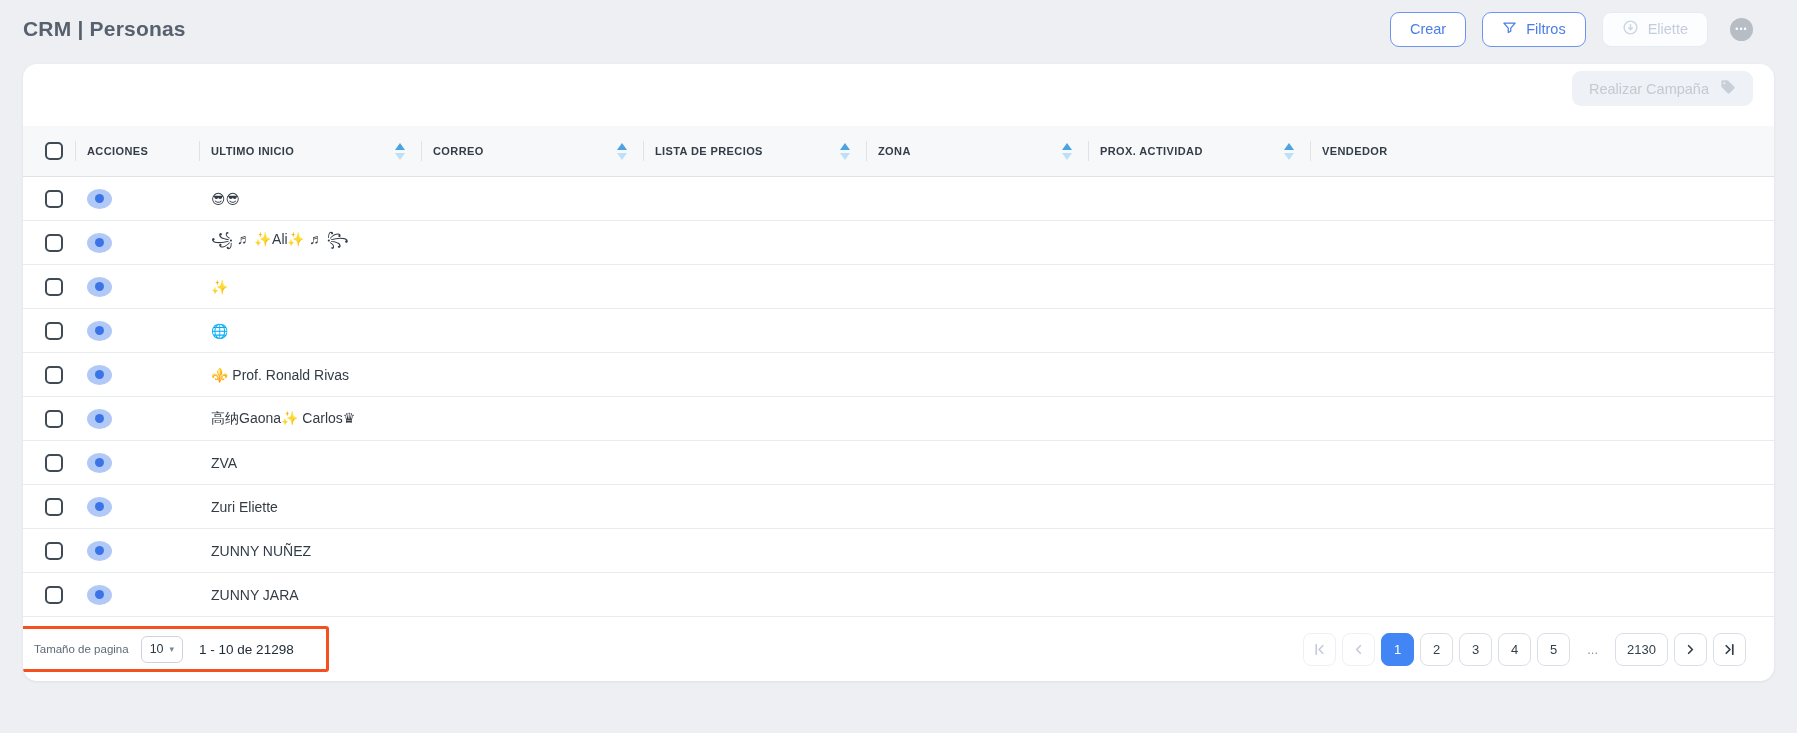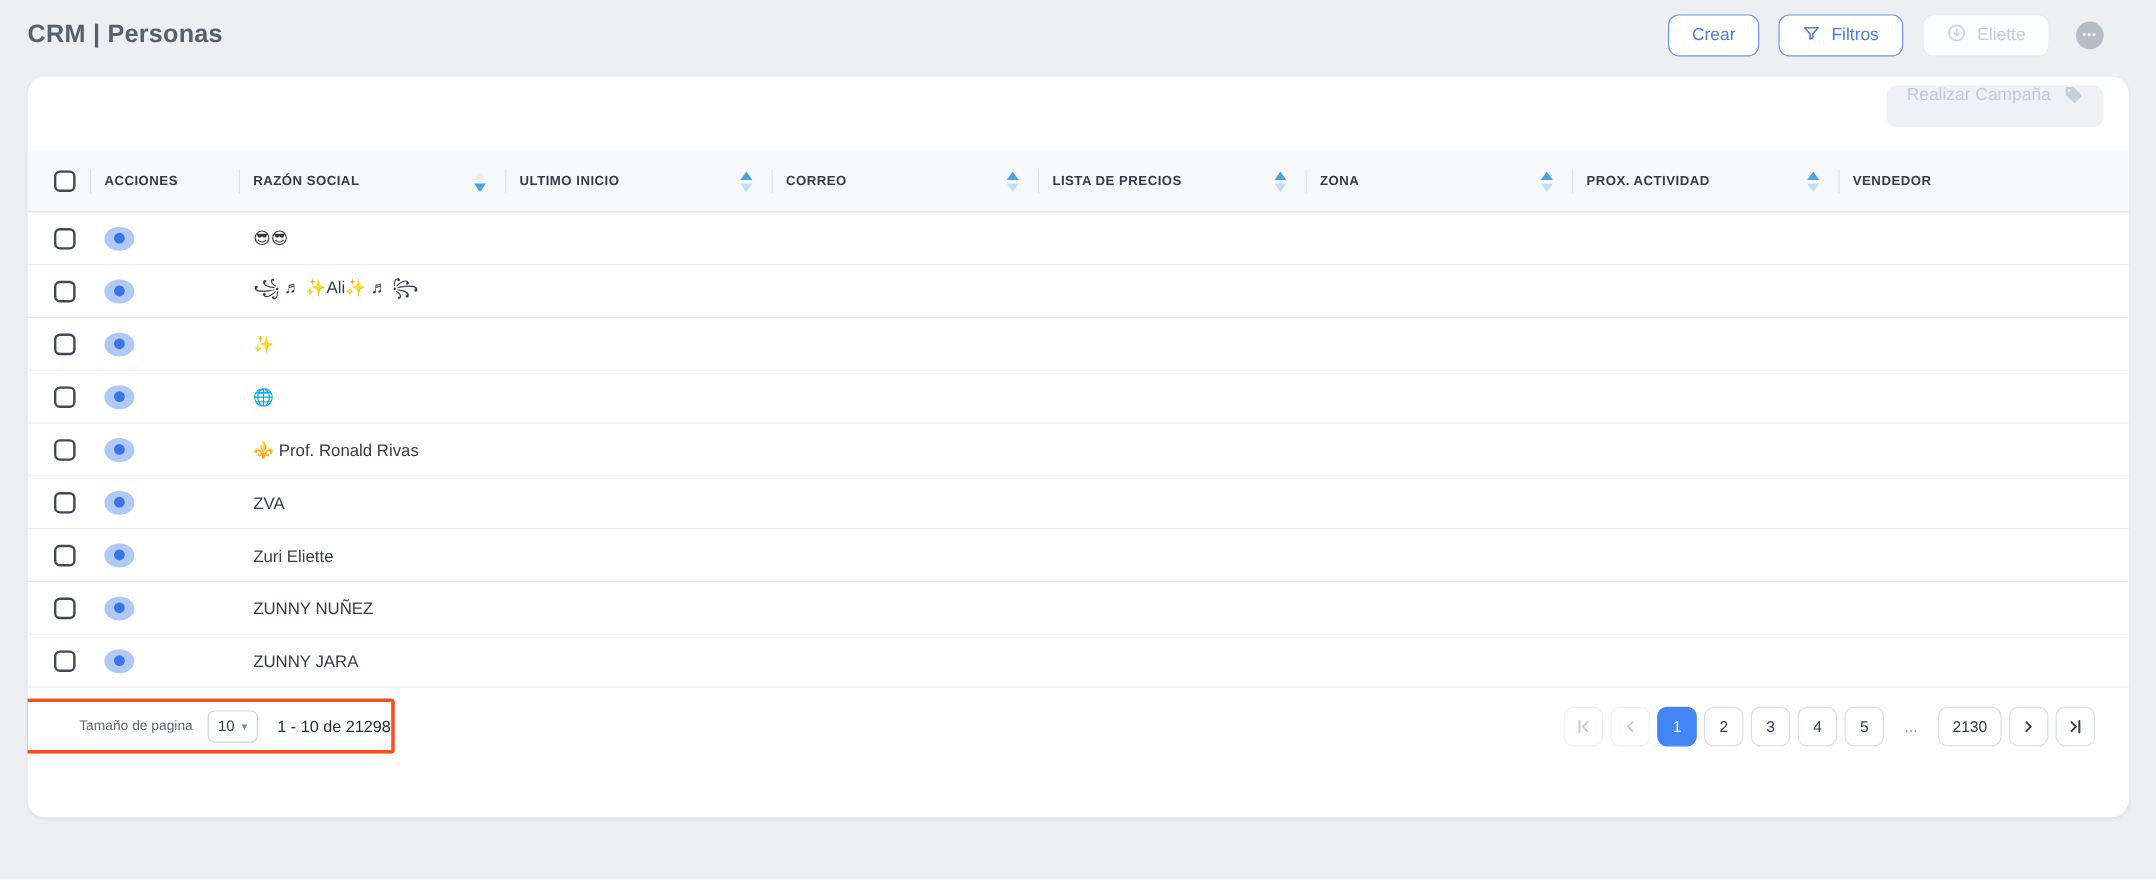--- a/index.html
+++ b/index.html
@@ -37,21 +37,21 @@
   .card {
     width: 1751px; height: 617px; margin: 0 23px; background: #fff;
     border-radius: 14px; box-shadow: 0 1px 3px rgba(25,39,60,0.07);
     position: relative; overflow: hidden;
   }
   .card-top { height: 62px; position: relative; }
   .btn-campaign {
     position: absolute; top: 7px; right: 21px; height: 35px;
     background: #eef1f5; border: none; border-radius: 9px;
     color: #c3cad3; font-size: 14.5px; font-family: inherit;
-    display: inline-flex; align-items: flex-start; gap: 11px; padding: 0 17px;
+    display: inline-flex; align-items: center; gap: 11px; padding: 0 17px;
   }
 
   
   .thead {
     height: 51px; background: #f7f8fa; display: flex; align-items: stretch;
     border-bottom: 1px solid #dfe2e7;
   }
   .th {
     display: flex; align-items: center; position: relative;
     padding: 0 16px 0 12px;
@@ -97,21 +97,21 @@
     display: flex; align-items: center; justify-content: center; cursor: pointer;
   }
   .pupil { width: 9px; height: 9px; background: #3a74e6; border-radius: 50%; }
   .name { font-size: 14px; color: #333c45; white-space: nowrap; }
 
   
   .pagination {
     height: 64px; display: flex; align-items: center; justify-content: space-between;
     padding: 0 28px 0 11px; position: relative;
   }
-  .pag-left { display: flex; align-items: center; margin-left: 32px; }
+  .pag-left { display: flex; align-items: center; }
   .pag-label { font-size: 11.5px; color: #5f6a77; margin-right: 12px; }
   .pag-select {
     min-width: 42px; height: 27px; border: 1px solid #cdd4dd; border-radius: 6px;
     display: inline-flex; align-items: center; justify-content: flex-end; gap: 6px;
     padding: 0 8px; font-size: 12.5px; color: #2e3944; background: #fff; cursor: pointer;
   }
   .caret { font-size: 9px; color: #7b8694; }
   .pag-range { font-size: 13.5px; color: #222c37; margin-left: 16px; }
   .highlight-box {
     position: absolute; left: -3px; top: 9px; width: 309px; height: 46px;
@@ -179,27 +179,20 @@
       </button>
     </div>
 
     <div class="thead">
       <div class="th col-check">
         <span class="checkbox"></span>
       </div>
       <div class="th col-acciones">
         <span class="th-label">ACCIONES</span>
       </div>
-      <div class="th th-flex col-razon sorted-desc">
-        <span class="th-label">RAZÓN SOCIAL</span>
-        <span class="sort">
-            <i class="arr up"></i>
-            <i class="arr down"></i>
-          </span>
-      </div>
       <div class="th th-flex col-ultimo">
         <span class="th-label">ULTIMO INICIO</span>
         <span class="sort">
             <i class="arr up"></i>
             <i class="arr down"></i>
           </span>
       </div>
       <div class="th th-flex col-correo">
         <span class="th-label">CORREO</span>
         <span class="sort">
@@ -327,20 +320,39 @@
           <span class="name">⚜️ Prof. Ronald Rivas</span>
         </div>
         <div class="td col-ultimo"></div>
         <div class="td col-correo"></div>
         <div class="td col-lista"></div>
         <div class="td col-zona"></div>
         <div class="td col-prox"></div>
         <div class="td col-vendedor"></div>
       </div>
 
+      <div class="trow">
+        <div class="td col-check">
+          <span class="checkbox"></span>
+        </div>
+        <div class="td col-acciones">
+          <span class="eye">
+              <span class="pupil"></span>
+            </span>
+        </div>
+        <div class="td col-razon">
+          <span class="name">高纳Gaona✨ Carlos♛</span>
+        </div>
+        <div class="td col-ultimo"></div>
+        <div class="td col-correo"></div>
+        <div class="td col-lista"></div>
+        <div class="td col-zona"></div>
+        <div class="td col-prox"></div>
+        <div class="td col-vendedor"></div>
+      </div>
 
       <div class="trow">
         <div class="td col-check">
           <span class="checkbox"></span>
         </div>
         <div class="td col-acciones">
           <span class="eye">
               <span class="pupil"></span>
             </span>
         </div>

